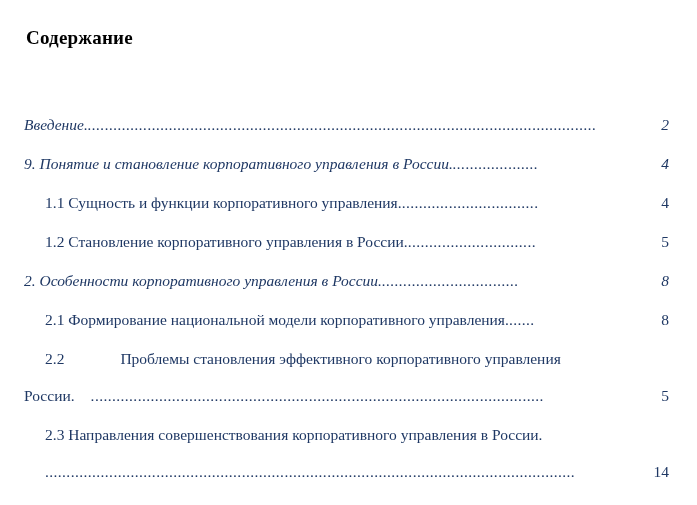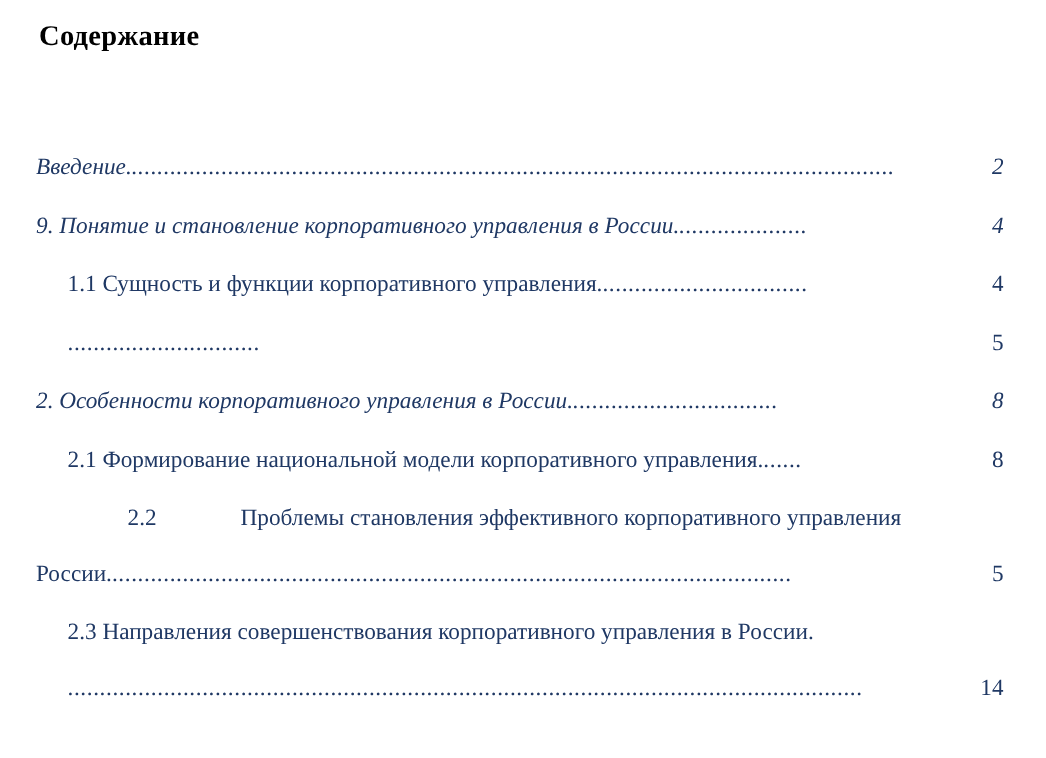--- a/index.html
+++ b/index.html
@@ -12,21 +12,21 @@
     background: #ffffff;
     font-family: "Liberation Serif", serif;
     color: #000000;
     overflow: hidden;
   }
   .page {
     position: relative;
     width: 697px;
     height: 505px;
     box-sizing: border-box;
-    padding: 14px 28px 0 24px;
+    padding: 27px 28px 0 24px;
   }
   .doc-title {
     font-family: "Liberation Serif", serif;
     font-size: 19px;
     font-weight: bold;
     color: #000000;
     letter-spacing: 0.2px;
     margin: 0 0 0 2px;
     line-height: 1.2;
   }
@@ -78,21 +78,20 @@
     text-align: left;
   }
   .row .e-page {
     flex: 0 0 auto;
     padding-left: 4px;
     text-align: right;
   }
   .entry-2col .first-line {
     display: flex;
     align-items: baseline;
-    margin-left: 40px;
   }
   .entry-2col .first-line .gap {
     display: inline-block;
     width: 56px;
     flex: 0 0 auto;
   }
   .second-line {
     display: flex;
     align-items: baseline;
     margin-top: 15px;
@@ -137,20 +136,21 @@
     <div class="toc-entry lvl2">
       <div class="row">
         <span class="e-text">1.1 Сущность и функции корпоративного управления.</span>
         <span class="e-dots">................................</span>
         <span class="e-page">4</span>
       </div>
     </div>
 
     <div class="toc-entry lvl2">
       <div class="row">
+        <span class="e-text">1.2 Становление корпоративного управления в России. </span>
         <span class="e-dots">..............................</span>
         <span class="e-page">5</span>
       </div>
     </div>
 
     <div class="toc-entry lvl1">
       <div class="row">
         <span class="e-text">2. Особенности корпоративного управления в России. </span>
         <span class="e-dots">................................</span>
         <span class="e-page">8</span>
@@ -164,21 +164,21 @@
         <span class="e-page">8</span>
       </div>
     </div>
 
     <div class="toc-entry lvl2 wrap entry-2col">
       <div class="first-line">
         <span class="e-text">2.2</span>
         <span class="gap"></span>
         <span class="e-text">Проблемы становления эффективного корпоративного управления</span>
       </div>
-      <div class="second-line" style="margin-left:-21px;">
+      <div class="second-line" style="margin-left:-21px;gap:16px;">
         <span class="e-text">России.</span>
         <span class="e-dots">..........................................................................................................</span>
         <span class="e-page">5</span>
       </div>
     </div>
 
     <div class="toc-entry lvl2 wrap">
       <div>
         <span class="e-text">2.3 Направления совершенствования корпоративного управления в России.</span>
       </div>

